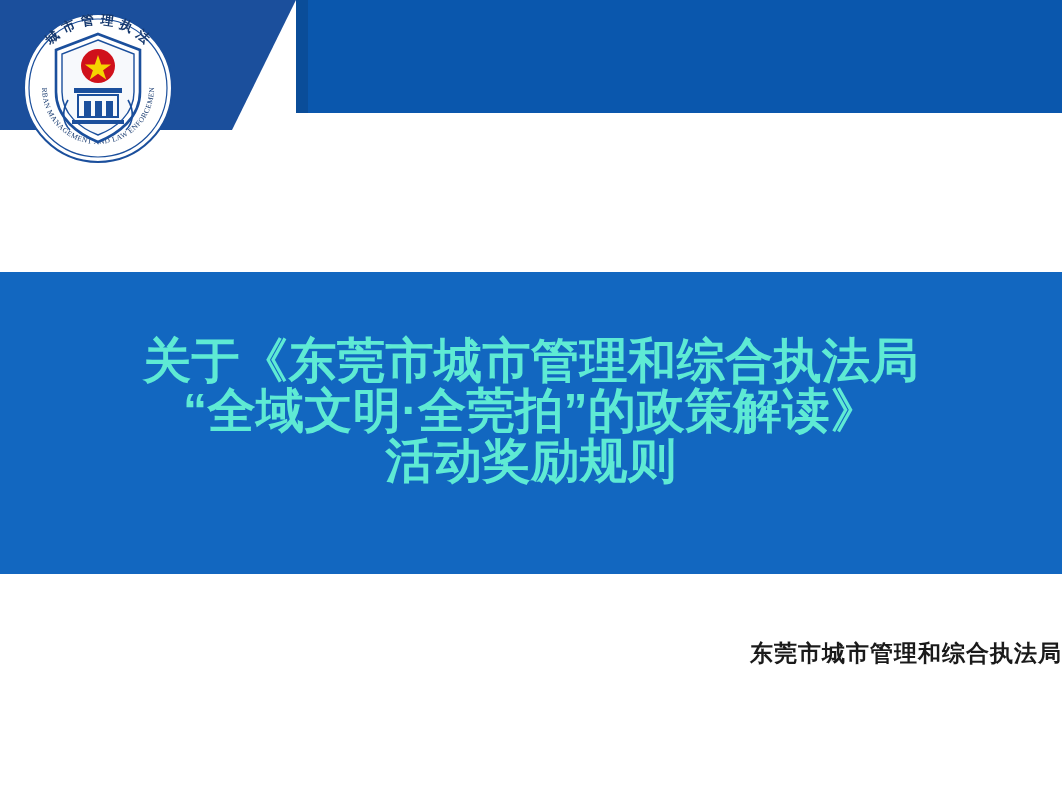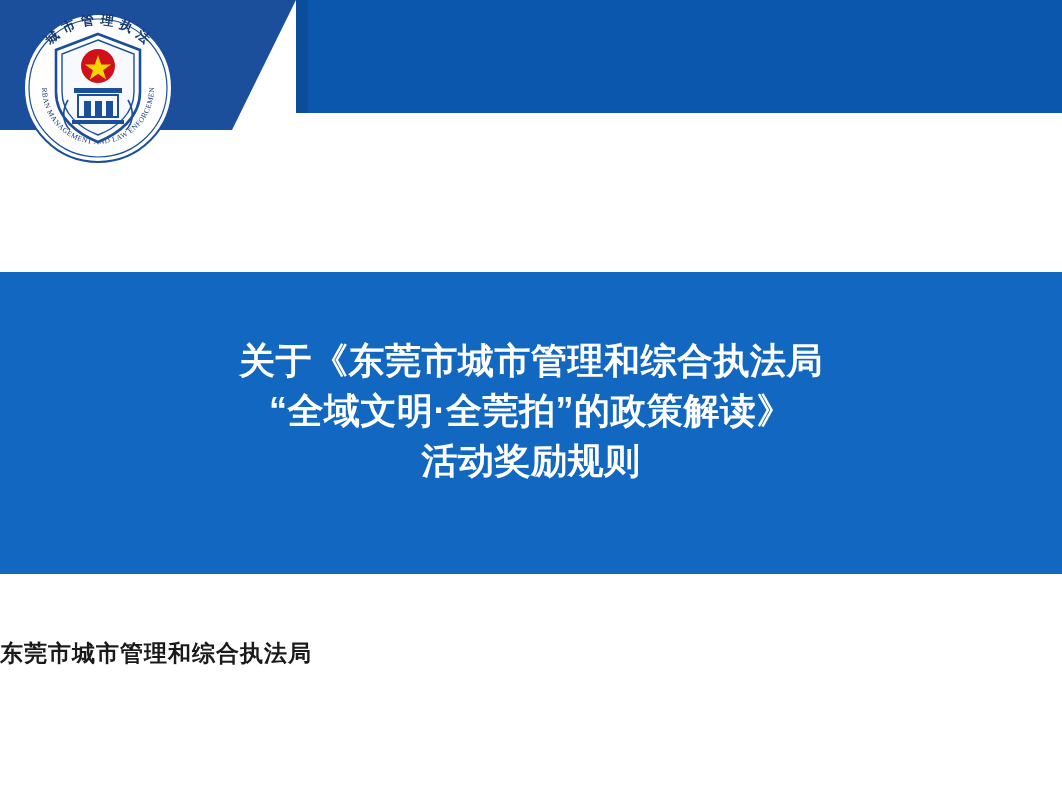--- a/index.html
+++ b/index.html
@@ -84,38 +84,38 @@
     width: 1062px;
     height: 302px;
     background: #1267c0;
   }
   .title-text {
     position: absolute;
     left: 0;
     top: 64px;
     width: 1062px;
     text-align: center;
-    color: #ffffff;
-    font-size: 36px;
+    color: #5eead4;
+    font-size: 48px;
     line-height: 50px;
     font-weight: bold;
     letter-spacing: 0.5px;
     font-family: "Liberation Sans", "DejaVu Sans", sans-serif;
   }
   .title-line {
     display: block;
   }
 
   
   .org-name {
     position: absolute;
     left: 0;
     top: 638px;
     width: 1062px;
-    text-align: left;
+    text-align: right;
     color: #1a1a1a;
     font-size: 23px;
     font-weight: bold;
     letter-spacing: 1px;
     font-family: "Liberation Sans", "DejaVu Sans", sans-serif;
   }
 </style>
 </head>
 <body>
 

